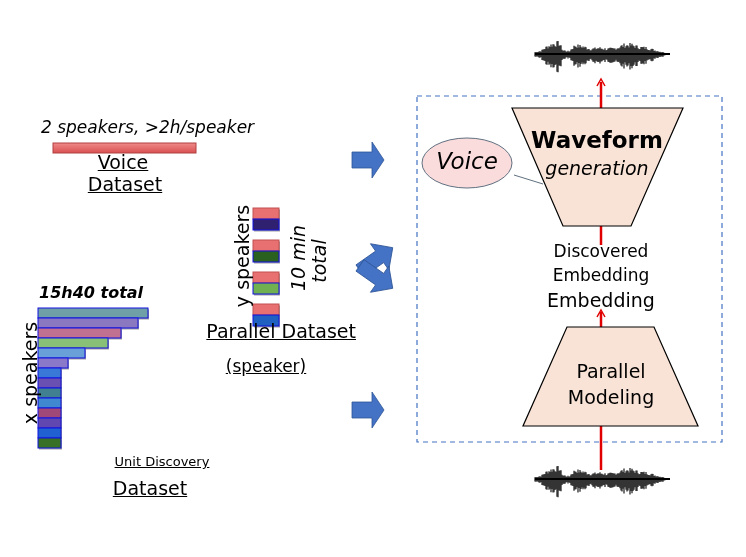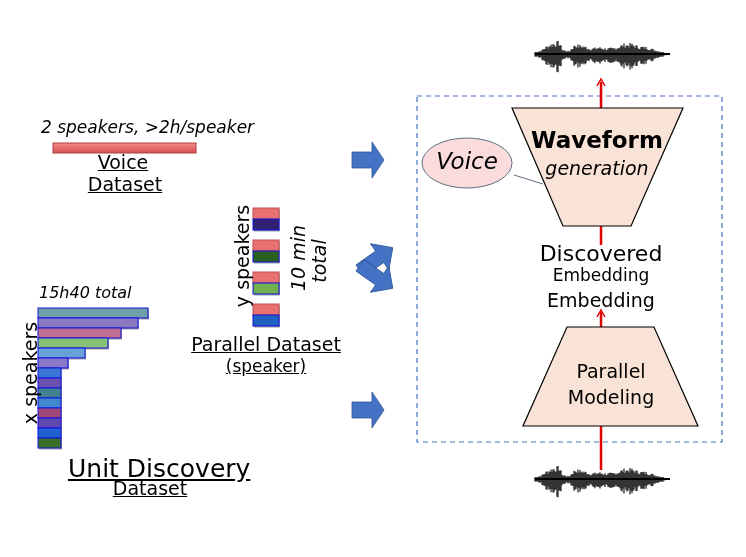--- a/index.html
+++ b/index.html
@@ -370,33 +370,33 @@
       <line x1="666" y1="478.38079210069446" x2="666" y2="479.86689105902775" stroke="#000" stroke-width="1.1"></line>
       <line x1="667" y1="478.37689814814814" x2="667" y2="479.8723425925926" stroke="#000" stroke-width="1.1"></line>
       <line x1="535" y1="479" x2="670" y2="479" stroke="#000" stroke-width="2"></line>
     </g>
 </svg>
 
 <div class="label ital" style="left:26px;top:117px;font-size:17px;margin-left:15px;">2 speakers, &gt;2h/speaker</div>
 <div class="label ul" style="left:93px;top:151px;width:60px;font-size:19px;">Voice</div>
 <div class="label ul" style="left:85px;top:173px;width:80px;font-size:19px;">Dataset</div>
 
-<div class="label ital" style="left:39px;top:283px;font-size:16px;">15h40 total</div>
+<div class="label ital" style="left:39px;top:283px;font-size:16px;font-weight:bold;">15h40 total</div>
 <div class="label" style="left:-25px;top:362px;width:110px;font-size:19px;transform:rotate(-90deg);">x speakers</div>
-<div class="label ul" style="left:68px;top:454px;width:160px;font-size:25px;">Unit Discovery</div>
+<div class="label ul" style="left:82px;top:454px;width:160px;font-size:13px;">Unit Discovery</div>
 <div class="label ul" style="left:100px;top:477px;width:100px;font-size:19px;">Dataset</div>
 
 <div class="label" style="left:187px;top:245px;width:110px;font-size:19px;transform:rotate(-90deg);">y speakers</div>
 <div class="label ital" style="left:258px;top:247px;width:80px;font-size:19px;transform:rotate(-90deg);">10 min</div>
 <div class="label ital" style="left:279px;top:250px;width:80px;font-size:19px;transform:rotate(-90deg);">total</div>
-<div class="label ul" style="left:176px;top:333px;width:180px;font-size:19px;">Parallel Dataset</div>
+<div class="label ul" style="left:176px;top:320px;width:180px;font-size:19px;text-align:right;">Parallel Dataset</div>
 <div class="label ul" style="left:206px;top:356px;width:120px;font-size:17px;">(speaker)</div>
 
 <div class="label" style="left:522px;top:127px;width:150px;font-size:23px;font-weight:bold;">Waveform</div>
 <div class="label" style="left:522px;top:157px;width:150px;font-size:19px;font-style:italic;">generation</div>
 <div class="label ital" style="left:427px;top:148px;width:80px;font-size:23px;">Voice</div>
 
-<div class="label" style="left:531px;top:241px;width:140px;font-size:22px;">Discovered</div>
+<div class="label" style="left:531px;top:241px;width:140px;font-size:17px;">Discovered</div>
 <div class="label" style="left:531px;top:265px;width:140px;font-size:17px;">Embedding</div>
 <div class="label" style="left:531px;top:289px;width:140px;font-size:19px;">Embedding</div>
 
 <div class="label" style="left:541px;top:360px;width:140px;font-size:19px;">Parallel</div>
 <div class="label" style="left:541px;top:386px;width:140px;font-size:19px;">Modeling</div>
 
 </body></html>

